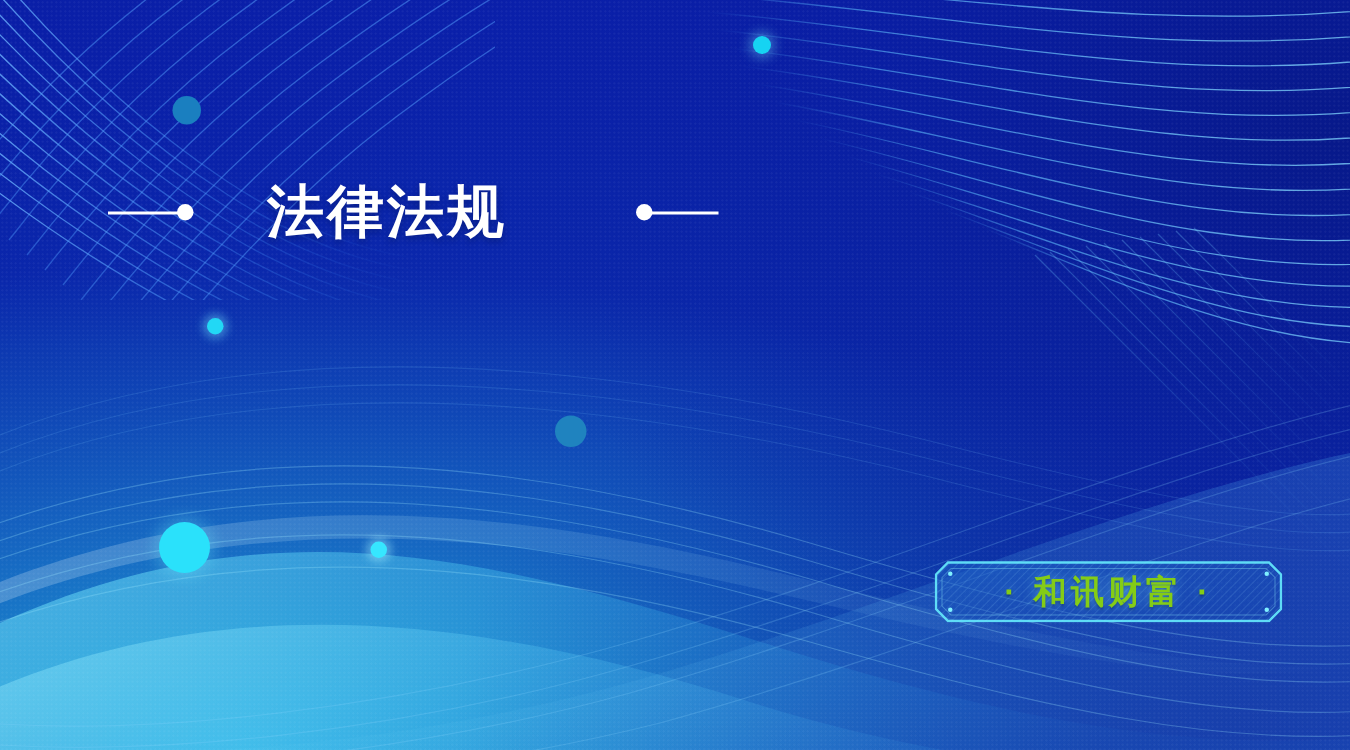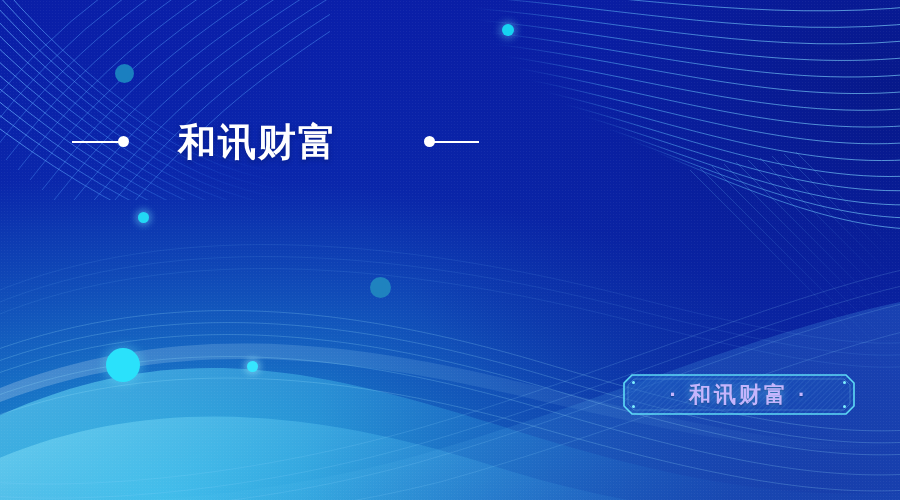--- a/index.html
+++ b/index.html
@@ -126,21 +126,21 @@
     background:#7ff0ff;
   }
   .bid-tl{ left:9px;  top:7px; }
   .bid-tr{ right:9px; top:7px; }
   .bid-bl{ left:9px;  bottom:7px; }
   .bid-br{ right:9px; bottom:7px; }
 
   .badge-label{
     position:absolute; inset:0;
     display:flex; align-items:center; justify-content:center;
-    font-size:22px; font-weight:bold; color:#c4b5fd;
+    font-size:22px; font-weight:bold; color:#84cc16;
     letter-spacing:3px;
     text-shadow:0 0 8px rgba(120,225,255,.55), 0 1px 2px rgba(0,25,80,.6);
     white-space:nowrap;
   }
 </style>
 </head>
 <body>
 
 <div class="banner">
 
@@ -301,21 +301,21 @@
   <div class="dot dot-steel-top"></div>
   <div class="dot dot-cyan-sm-left"></div>
   <div class="dot dot-cyan-sm-top"></div>
   <div class="dot dot-steel-title"></div>
   <div class="dot dot-cyan-big"></div>
   <div class="dot dot-cyan-tiny-mid"></div>
 
   <div class="subtitle-row">
     <div class="deco-line deco-line-left"></div>
     <div class="deco-dot  deco-dot-left"></div>
-    <div class="subtitle">和讯财富</div>
+    <div class="subtitle">法律法规</div>
     <div class="deco-dot  deco-dot-right"></div>
     <div class="deco-line deco-line-right"></div>
   </div>
 
 
   <div class="badge">
     <svg class="badge-frame" width="232" height="41" viewBox="0 0 232 41">
       <defs>
         <linearGradient id="badgeFill" x1="0" y1="0" x2="1" y2="1">
           <stop offset="0%" stop-color="#1c63c9" stop-opacity="0.55"></stop>

